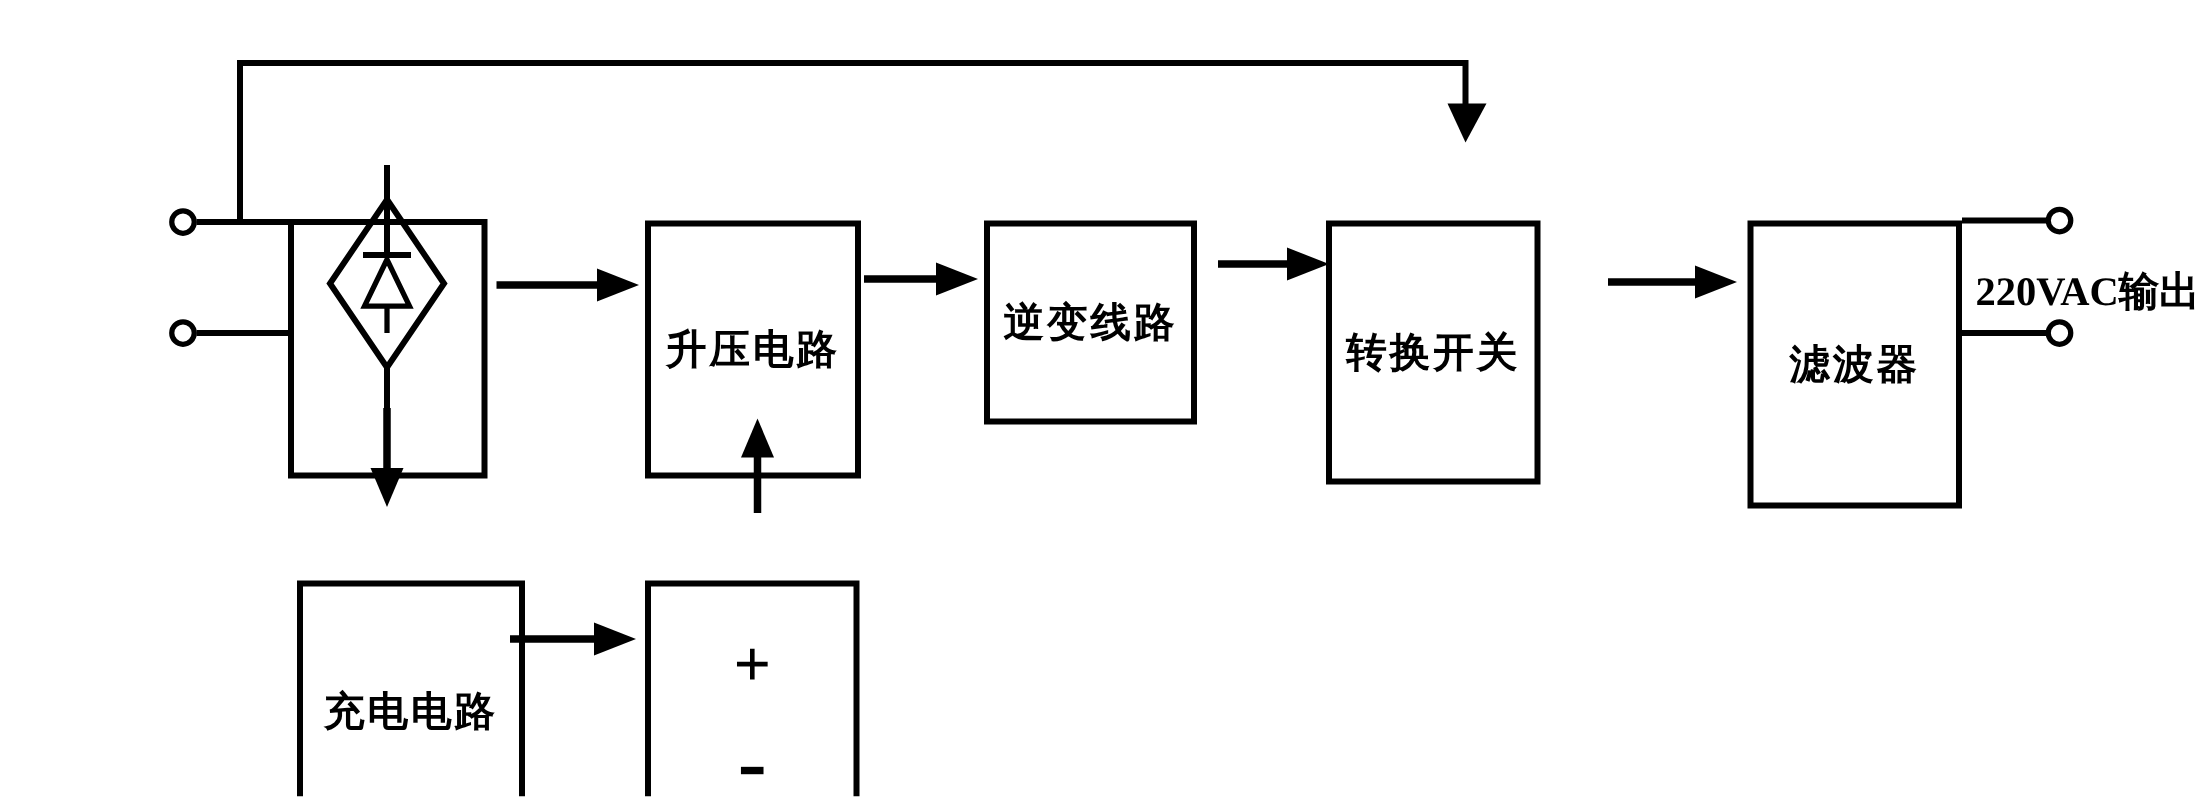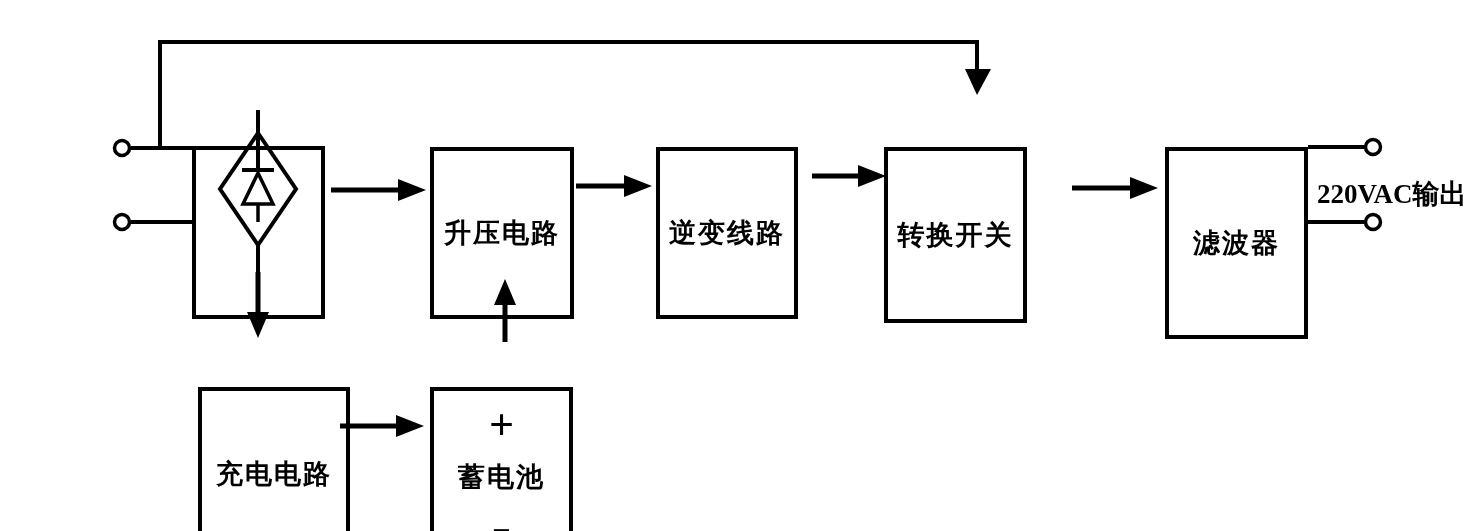--- a/index.html
+++ b/index.html
@@ -148,37 +148,36 @@
       <line x1="258" y1="245" x2="258" y2="272" stroke-width="4"></line>
     </g>
   </svg>
 
   <div class="block" style="left:192px;top:100px;width:133px;height:173px;"></div>
 
   <div class="block" style="left:430px;top:101px;width:144px;height:172px;">
     <span class="block-label">升压电路</span>
   </div>
 
-  <div class="block" style="left:656px;top:101px;width:142px;height:172px;">
+  <div class="block" style="left:656px;top:101px;width:142px;height:136px;">
     <span class="block-label">逆变线路</span>
   </div>
 
   <div class="block" style="left:884px;top:101px;width:143px;height:176px;justify-content:center;">
     <span class="block-label">转换开关</span>
   </div>
 
   <div class="block" style="left:1165px;top:101px;width:143px;height:192px;">
     <span class="block-label">滤波器</span>
   </div>
 
   <div class="block" style="left:198px;top:341px;width:152px;height:174px;">
     <span class="block-label">充电电路</span>
   </div>
 
   <div class="block battery" style="left:430px;top:341px;width:143px;height:174px;">
     <span class="battery-plus">+</span>
-    <span class="block-label">蓄电池</span>
     <span class="battery-minus">-</span>
   </div>
 
   <div class="io-label" style="left:1317px;top:176px;">220VAC输出</div>
 
 </div>
 
 </body></html>

